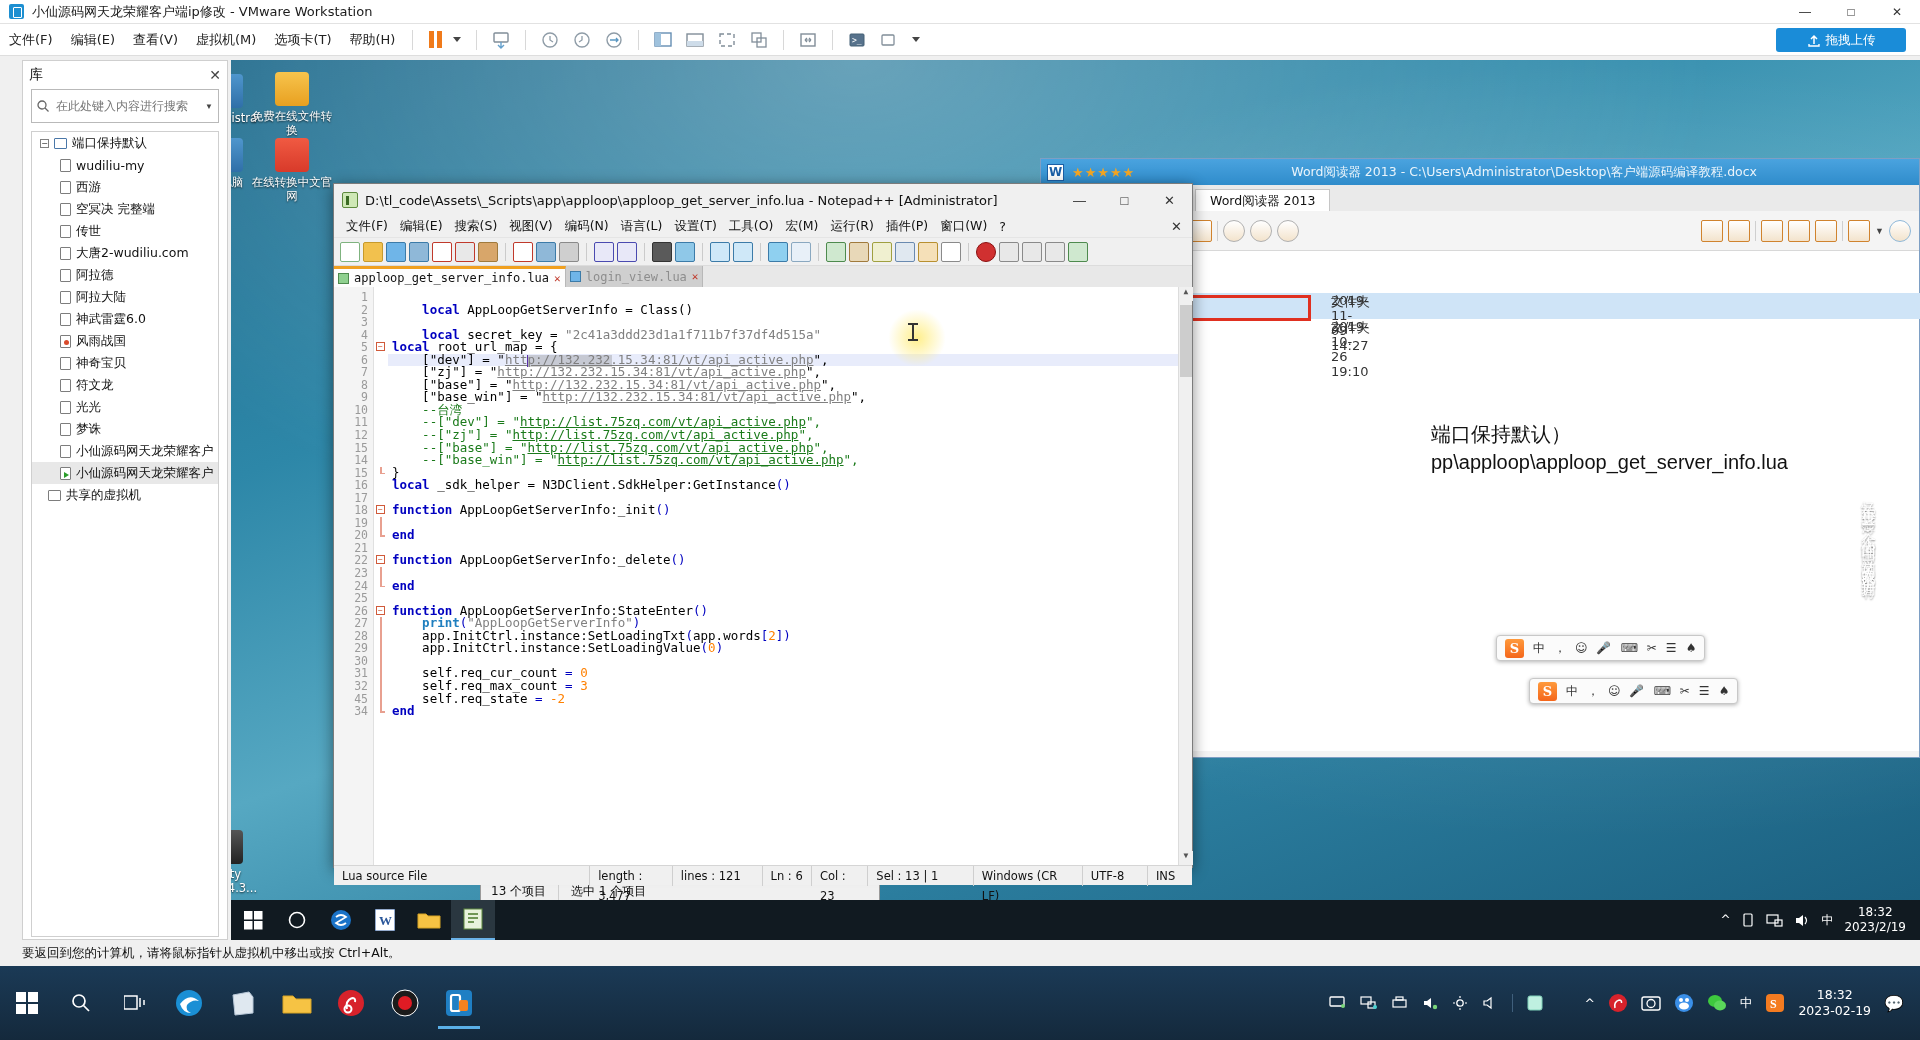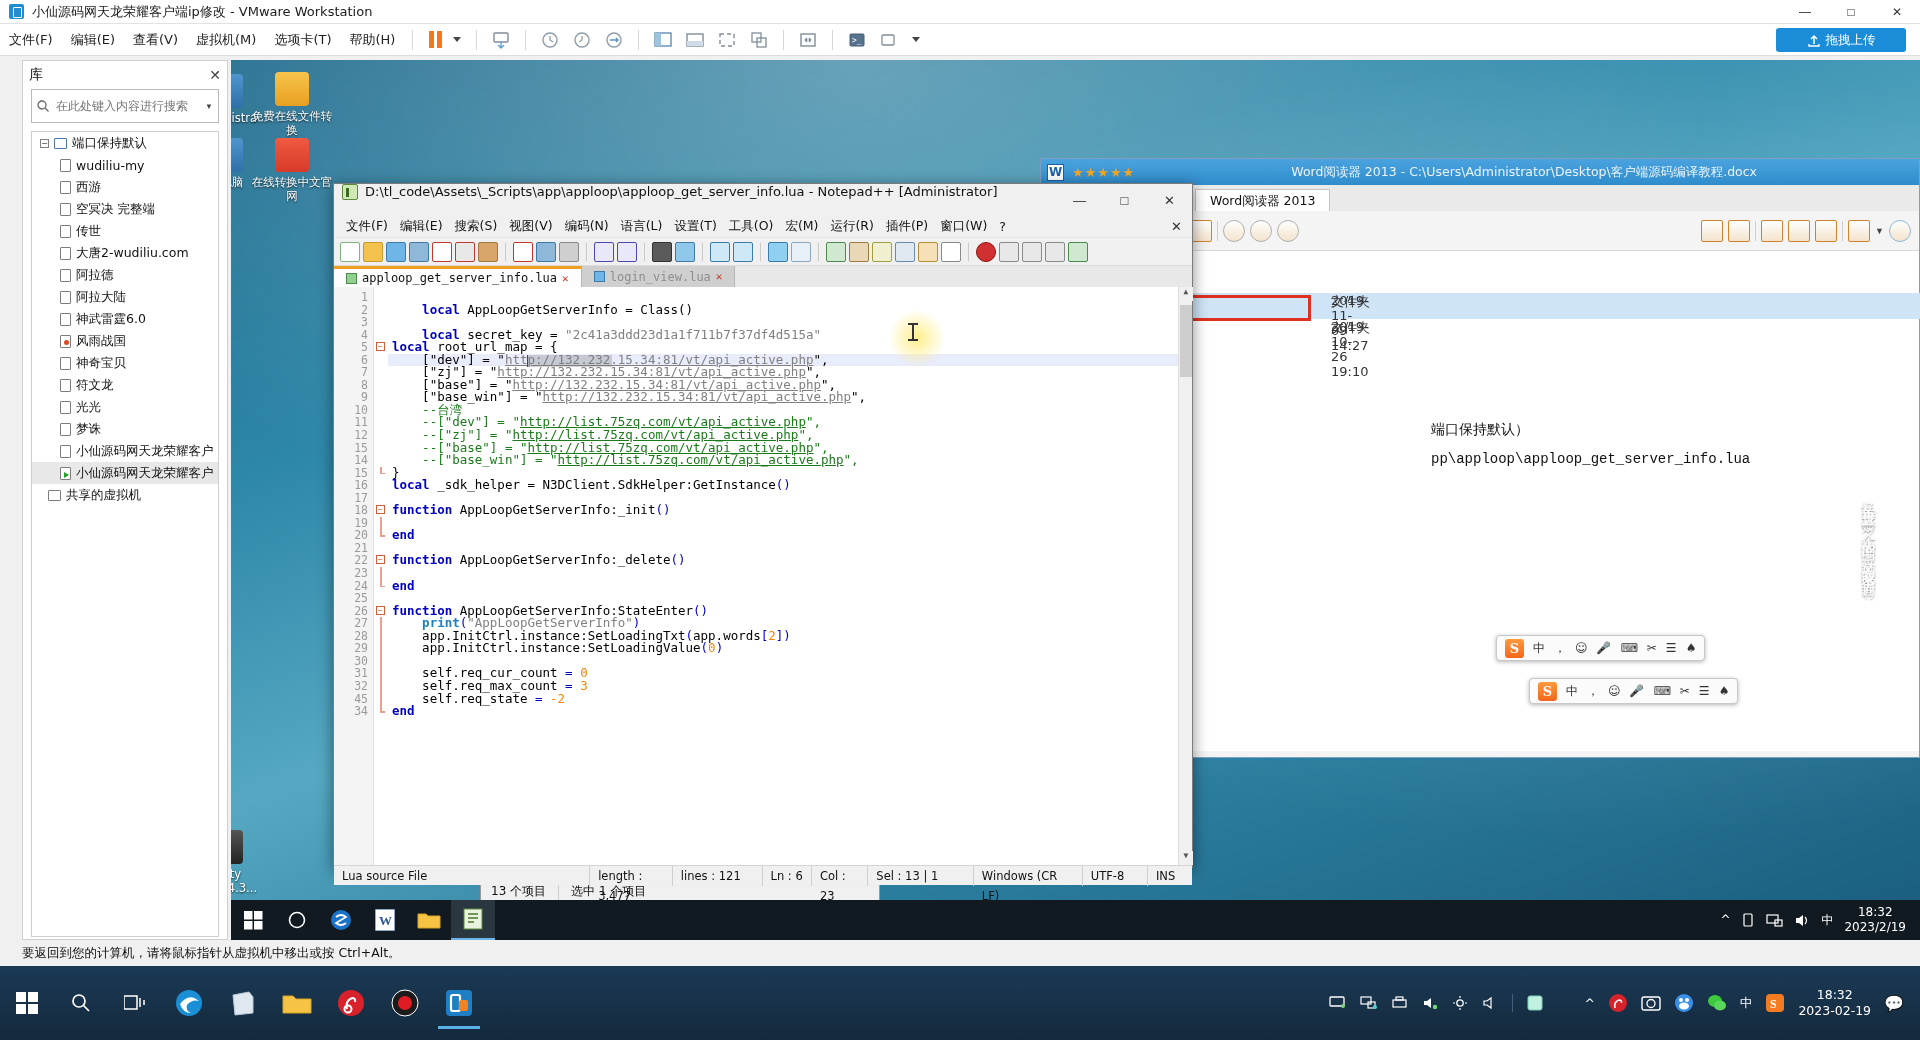--- a/index.html
+++ b/index.html
@@ -126,46 +126,46 @@
   .wr-btn { width:22px; height:22px; border:1px solid #d0832e; border-radius:2px;
       background:linear-gradient(#fff,#f3e3cc); }
   #wr-body { background:#fff; height:500px; position:relative; }
   .file-row { height:26px; display:flex; align-items:flex-start; font-size:13px;
       font-family:"DejaVu Sans",sans-serif; color:#333;}
   .file-row.sel { background:#cfe4f7; }
   .file-row .dt { width:190px; text-align:left; padding-left:290px;}
   .file-row .tp { }
   #redbox { position:absolute; left:-150px; top:44px; width:420px; height:26px;
       border:3px solid #e03020; }
-  .wr-doc-line { font-size:14px; color:#111; font-family:Liberation Mono, monospace;
+  .wr-doc-line { font-size:20px; color:#111; font-family:Liberation Sans, sans-serif;
       padding-left:10px; }
 
   
   #npp { left:333px; top:183px; width:860px; height:685px; background:#f0f0f0;
       border:1px solid #7b7b7b; box-shadow:0 3px 14px rgba(0,0,0,.45); }
-  #npp-title { height:32px; display:flex; align-items:flex-start; background:#f0f0f0;
+  #npp-title { height:32px; display:flex; align-items:center; background:#f0f0f0;
       padding-left:8px; }
   #npp-title .ic { width:16px; height:16px; background:#cfe8b6; border:1px solid #5e8a3e;
       border-radius:2px; margin-right:7px; position:relative;}
   #npp-title .ic:after{content:"";position:absolute;left:3px;top:3px;width:3px;height:9px;background:#3b6b23;}
   #npp-title .t { font-size:13px; color:#111; font-family:"DejaVu Sans",sans-serif;}
   #npp-title .btns { margin-left:auto; display:flex; }
   #npp-title .btns div { width:45px; height:32px; display:flex; align-items:center;
       justify-content:center; color:#333; font-size:13px;}
   #npp-menu { height:22px; display:flex; align-items:center; padding-left:6px;
       border-bottom:1px solid #e5e5e5;}
   #npp-menu .m { font-size:12.5px; color:#111; padding:0 6px;
       font-family:"DejaVu Sans",sans-serif; }
   #npp-menu .closex { margin-left:auto; margin-right:10px; font-size:13px; color:#333;}
   #npp-tb { height:28px; display:flex; align-items:center; gap:3px; padding:0 6px;
       border-bottom:1px solid #dcdcdc; background:#f0f0f0;}
   .nb { width:20px; height:20px; border-radius:2px; }
   .nbsep { width:1px; height:18px; background:#cbcbcb; margin:0 4px;}
   #npp-tabs { height:21px; display:flex; background:#e8e8e8; }
-  .nptab { height:21px; display:flex; align-items:center; gap:5px; padding:0 12px;
+  .nptab { height:21px; display:flex; align-items:center; gap:5px; padding:0 4px;
       font-size:12px; font-family:"DejaVu Sans Mono","Liberation Mono",monospace;
       border-right:1px solid #b8b8b8;}
   .nptab.active { background:#fdfdfd; border-top:3px solid #f0a020; color:#111; }
   .nptab.inactive { background:#cfcfcf; color:#8d8d8d; }
   .nptab .sq { width:11px; height:11px; background:#6fb5e8; border:1px solid #3c7ba8; }
   .nptab .sq.g { background:#8fd08f; border-color:#4e8a4e; }
   .nptab .cx { color:#c0392b; font-weight:bold; font-size:11px; }
 
   #editor { position:relative; height:578px; background:#fff; display:flex;
       font-family:"DejaVu Sans Mono","Liberation Mono",monospace; font-size:12.5px; }

